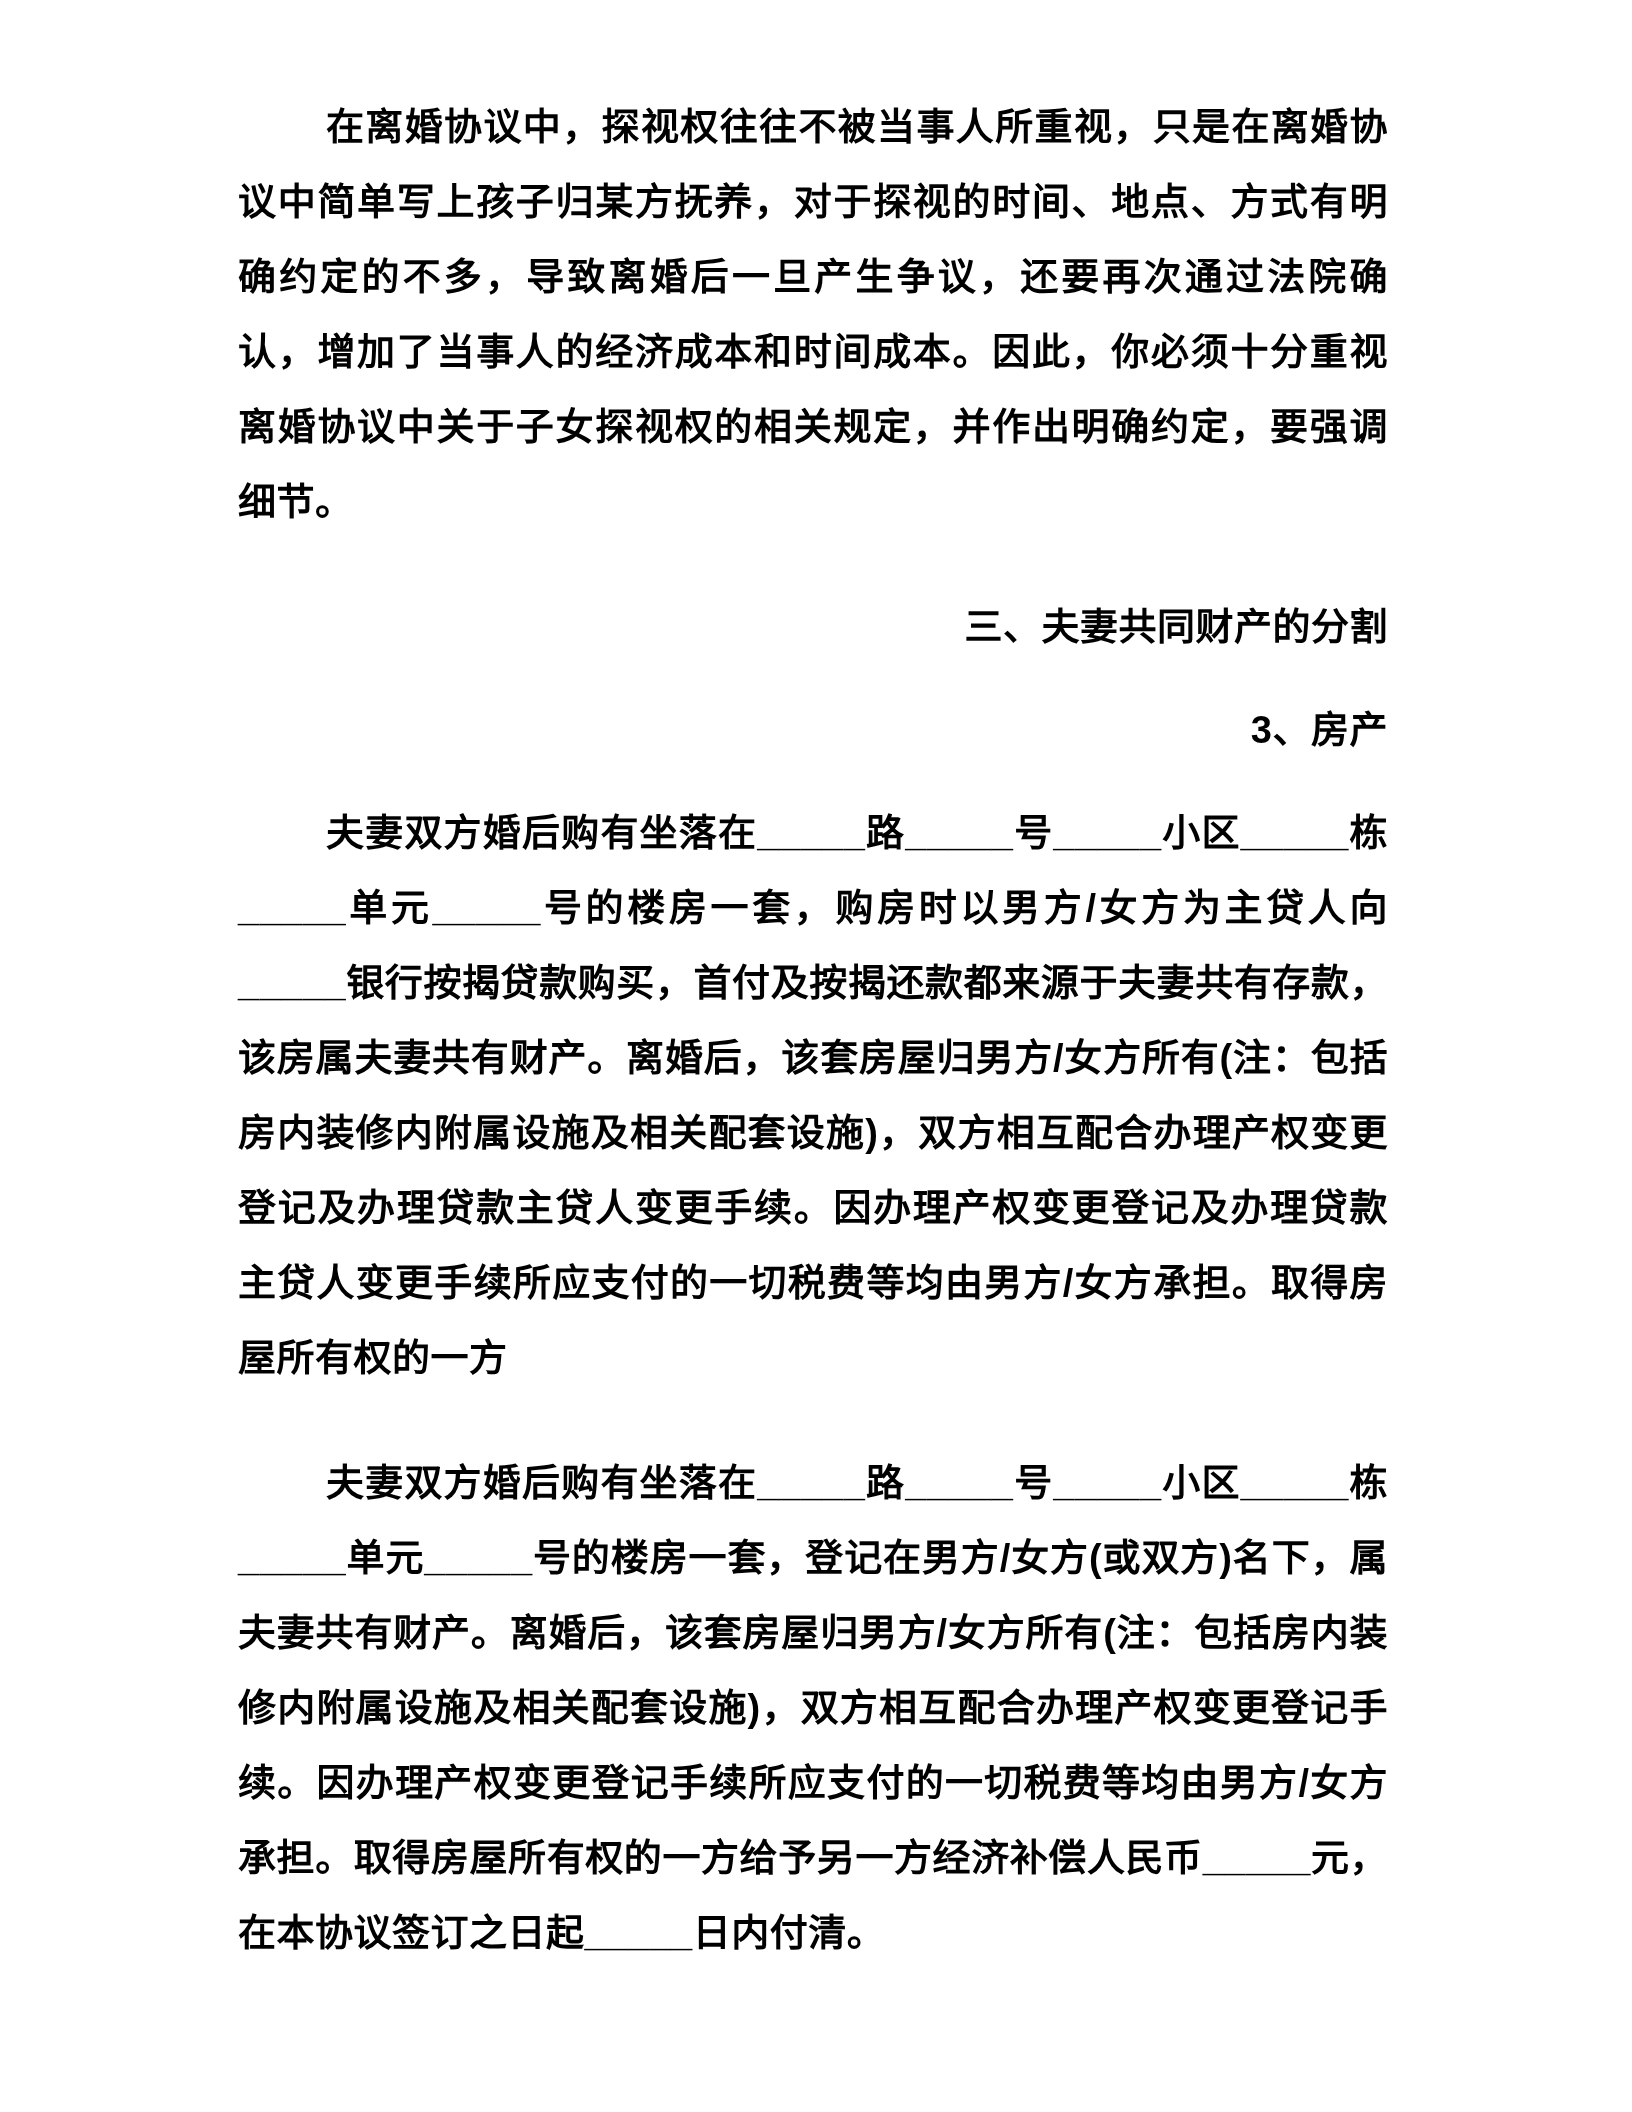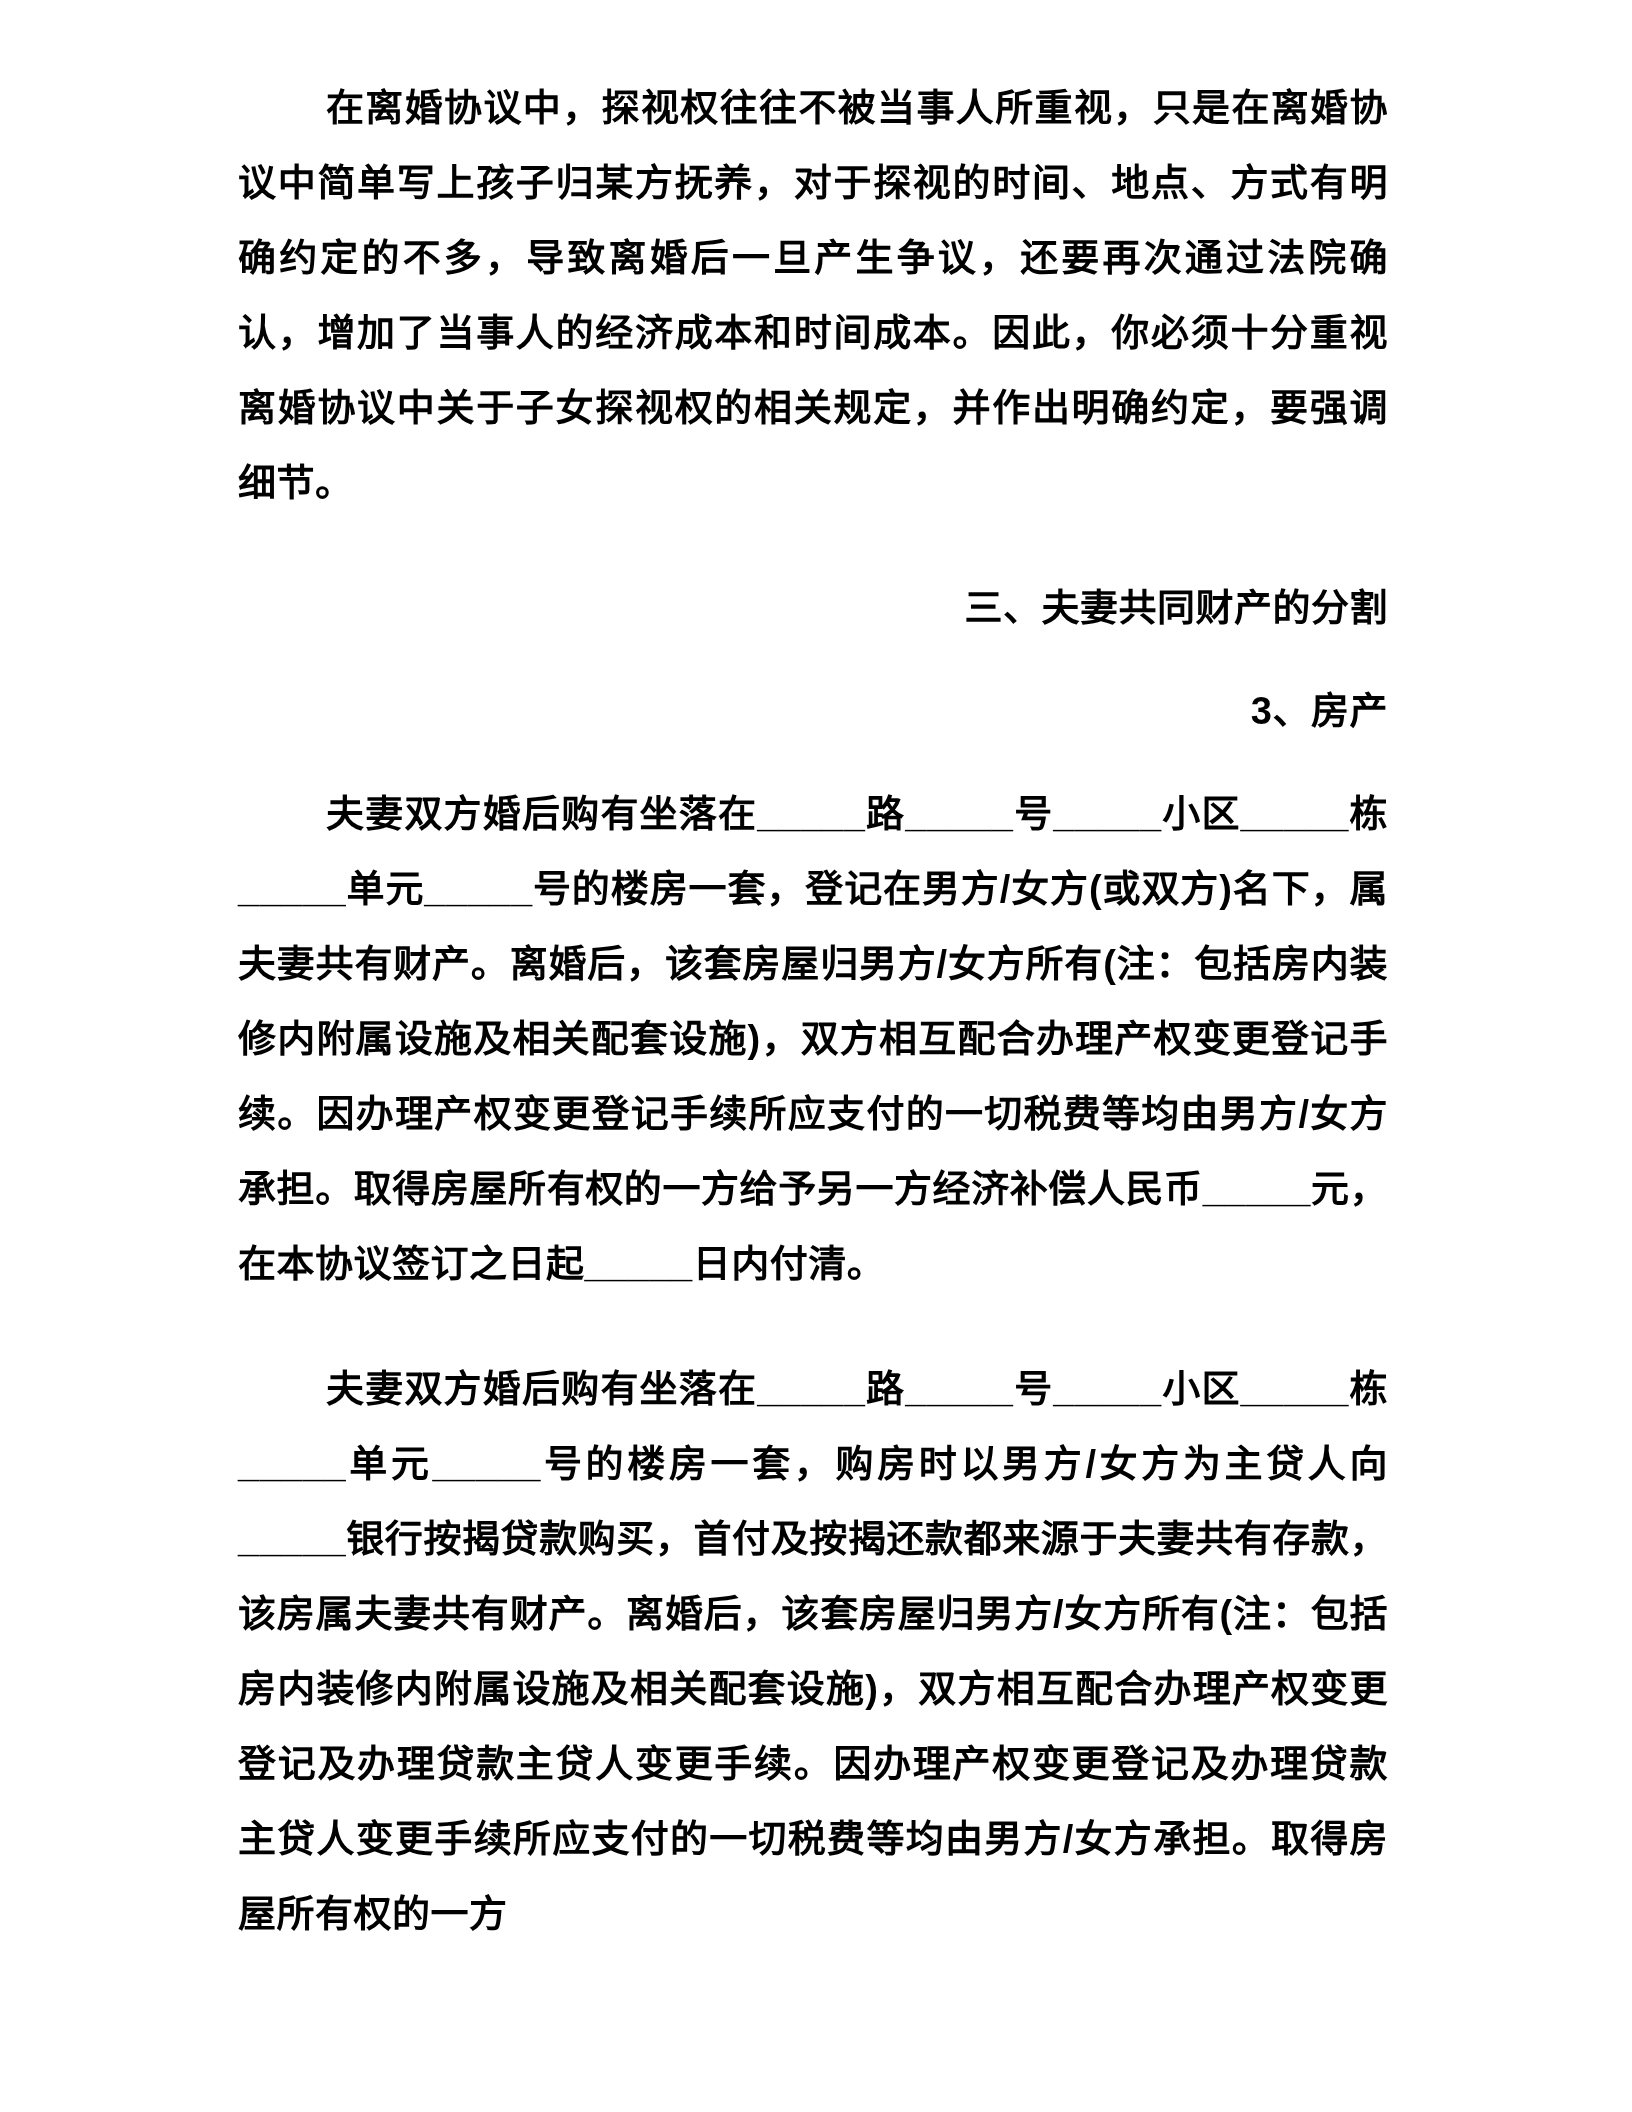--- a/index.html
+++ b/index.html
@@ -5,21 +5,21 @@
   html, body {
     margin: 0;
     padding: 0;
     background: #ffffff;
   }
   .page {
     position: relative;
     width: 1632px;
     height: 2112px;
     box-sizing: border-box;
-    padding: 71px 244px 0 238px;
+    padding: 90px 244px 0 238px;
     background: #ffffff;
     color: #000000;
     font-family: "Liberation Sans", sans-serif;
     font-weight: 700;
     overflow: hidden;
   }
   .para {
     margin: 0 0 50px 0;
     font-size: 38px;
     line-height: 75px;
@@ -37,16 +37,16 @@
 </head>
 <body>
 
 <div class="page">
   <p class="para">在离婚协议中，探视权往往不被当事人所重视，只是在离婚协议中简单写上孩子归某方抚养，对于探视的时间、地点、方式有明确约定的不多，导致离婚后一旦产生争议，还要再次通过法院确认，增加了当事人的经济成本和时间成本。因此，你必须十分重视离婚协议中关于子女探视权的相关规定，并作出明确约定，要强调细节。</p>
 
   <p class="para heading">三、夫妻共同财产的分割</p>
 
   <p class="para heading">3、房产</p>
 
+  <p class="para">夫妻双方婚后购有坐落在_____路_____号_____小区_____栋_____单元_____号的楼房一套，购房时以男方/女方为主贷人向_____银行按揭贷款购买，首付及按揭还款都来源于夫妻共有存款，该房属夫妻共有财产。离婚后，该套房屋归男方/女方所有(注：包括房内装修内附属设施及相关配套设施)，双方相互配合办理产权变更登记及办理贷款主贷人变更手续。因办理产权变更登记及办理贷款主贷人变更手续所应支付的一切税费等均由男方/女方承担。取得房屋所有权的一方</p>
+
   <p class="para">夫妻双方婚后购有坐落在_____路_____号_____小区_____栋_____单元_____号的楼房一套，登记在男方/女方(或双方)名下，属夫妻共有财产。离婚后，该套房屋归男方/女方所有(注：包括房内装修内附属设施及相关配套设施)，双方相互配合办理产权变更登记手续。因办理产权变更登记手续所应支付的一切税费等均由男方/女方承担。取得房屋所有权的一方给予另一方经济补偿人民币_____元，在本协议签订之日起_____日内付清。</p>
-
-  <p class="para">夫妻双方婚后购有坐落在_____路_____号_____小区_____栋_____单元_____号的楼房一套，购房时以男方/女方为主贷人向_____银行按揭贷款购买，首付及按揭还款都来源于夫妻共有存款，该房属夫妻共有财产。离婚后，该套房屋归男方/女方所有(注：包括房内装修内附属设施及相关配套设施)，双方相互配合办理产权变更登记及办理贷款主贷人变更手续。因办理产权变更登记及办理贷款主贷人变更手续所应支付的一切税费等均由男方/女方承担。取得房屋所有权的一方</p>
 </div>
 
 </body></html>

